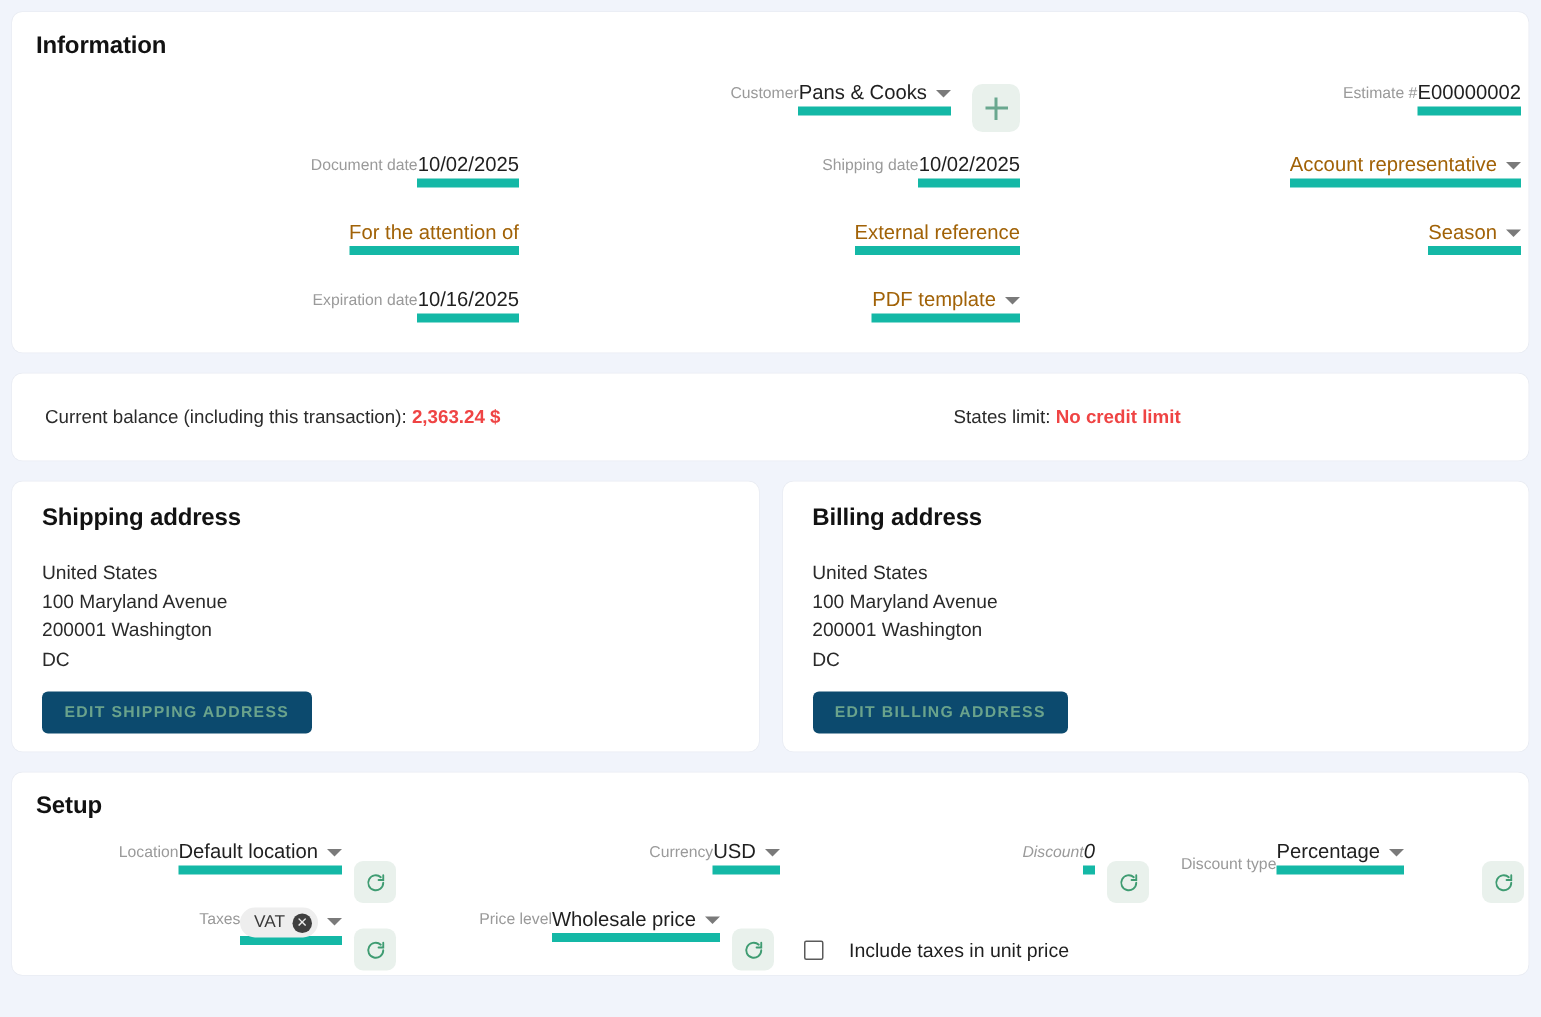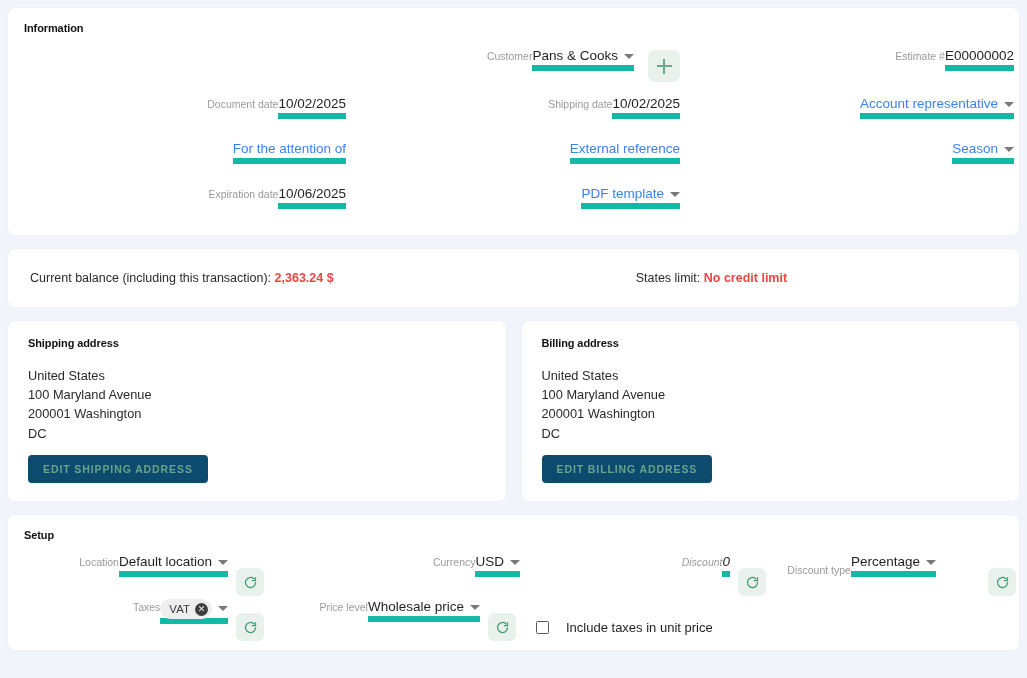--- a/index.html
+++ b/index.html
@@ -18,21 +18,21 @@
     display: flex;
     flex-direction: column;
     gap: 14px;
   }
   .card {
     background: #ffffff;
     border-radius: 7px;
     box-shadow: 0 0 0 0.5px rgba(0,0,0,0.035);
   }
   .card-title {
-    font-size: 11px;
+    font-size: 16px;
     font-weight: bold;
     color: #121212;
     letter-spacing: -0.1px;
   }
 
   
   #information-card {
     padding: 14px 16px 18px 16px;
     position: relative;
     height: 227px;
@@ -64,21 +64,21 @@
   }
   .f-value {
     font-size: 13.5px;
     color: #1f1f1f;
     line-height: 17px;
     flex: 1;
     white-space: nowrap;
     overflow: hidden;
   }
   .f-value.placeholder {
-    color: #3b82f6;
+    color: #a16207;
   }
   .caret {
     width: 0; height: 0;
     border-left: 5px solid transparent;
     border-right: 5px solid transparent;
     border-top: 5.5px solid #7a7a7a;
     margin-bottom: 5px;
     margin-left: 6px;
     flex: none;
   }
@@ -292,21 +292,21 @@
         <div class="f-label" style="visibility:hidden;">Season</div>
         <div class="f-value-row">
           <div class="f-value placeholder">Season</div>
           <span class="caret"></span>
         </div>
       </div>
 
       <div class="field" style="left:6px; top:140px; width:316px;">
         <div class="f-label">Expiration date</div>
         <div class="f-value-row">
-          <div class="f-value">10/06/2025</div>
+          <div class="f-value">10/16/2025</div>
         </div>
       </div>
 
       <div class="field" style="left:340px; top:140px; width:316px;">
         <div class="f-label" style="visibility:hidden;">PDF template</div>
         <div class="f-value-row">
           <div class="f-value placeholder">PDF template</div>
           <span class="caret"></span>
         </div>
       </div>

